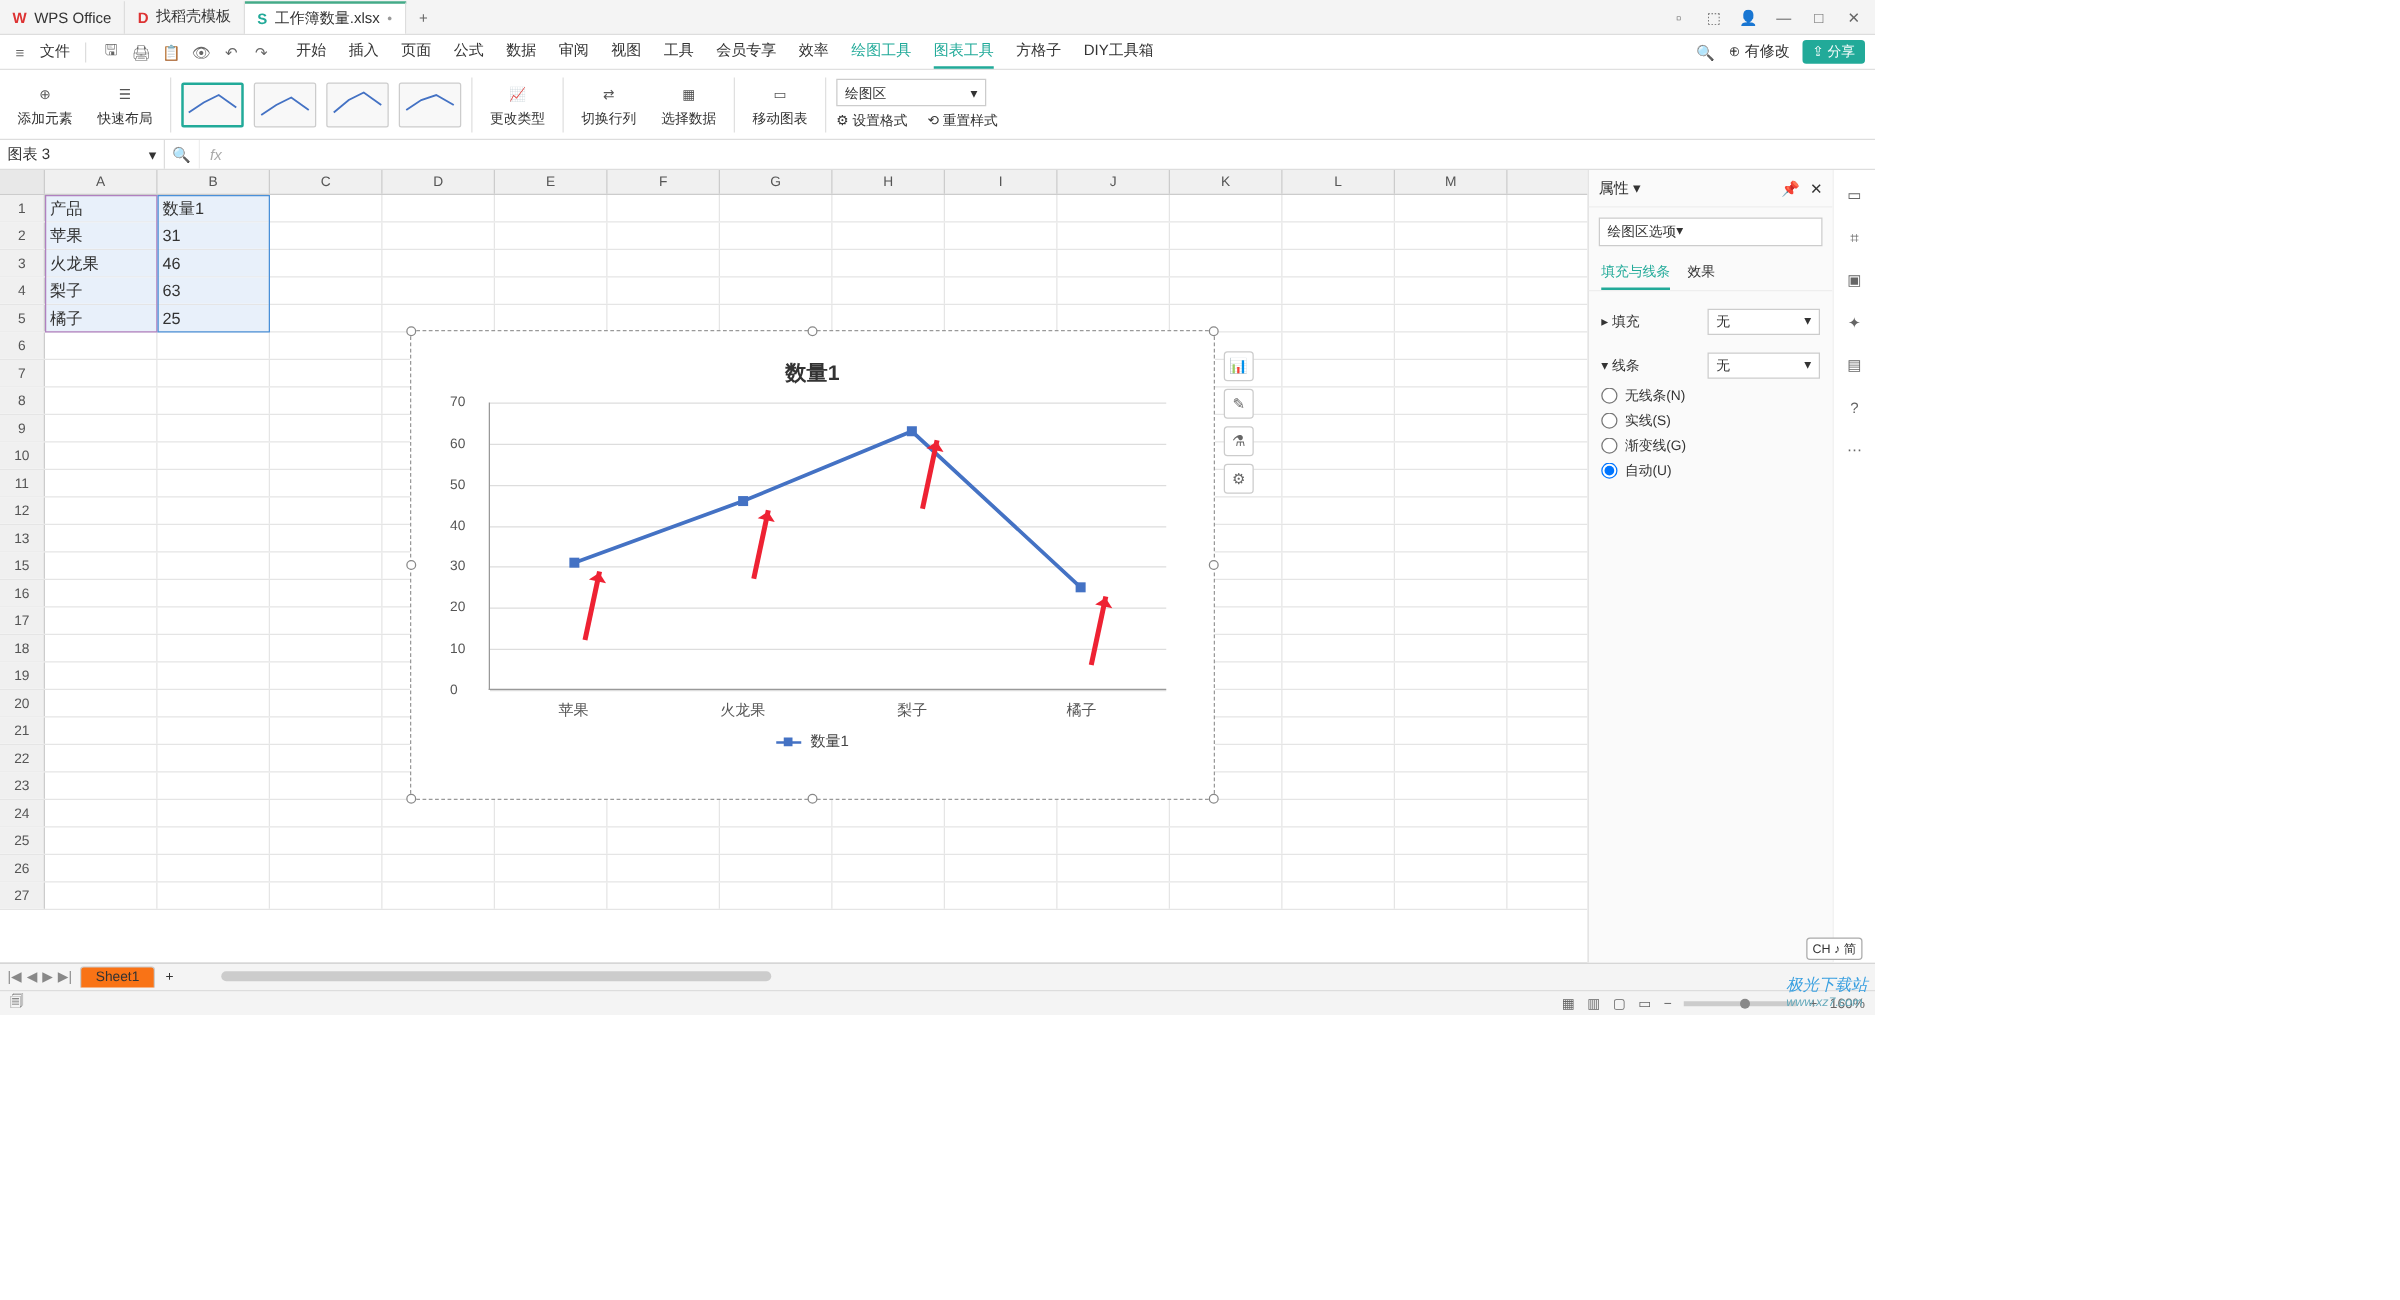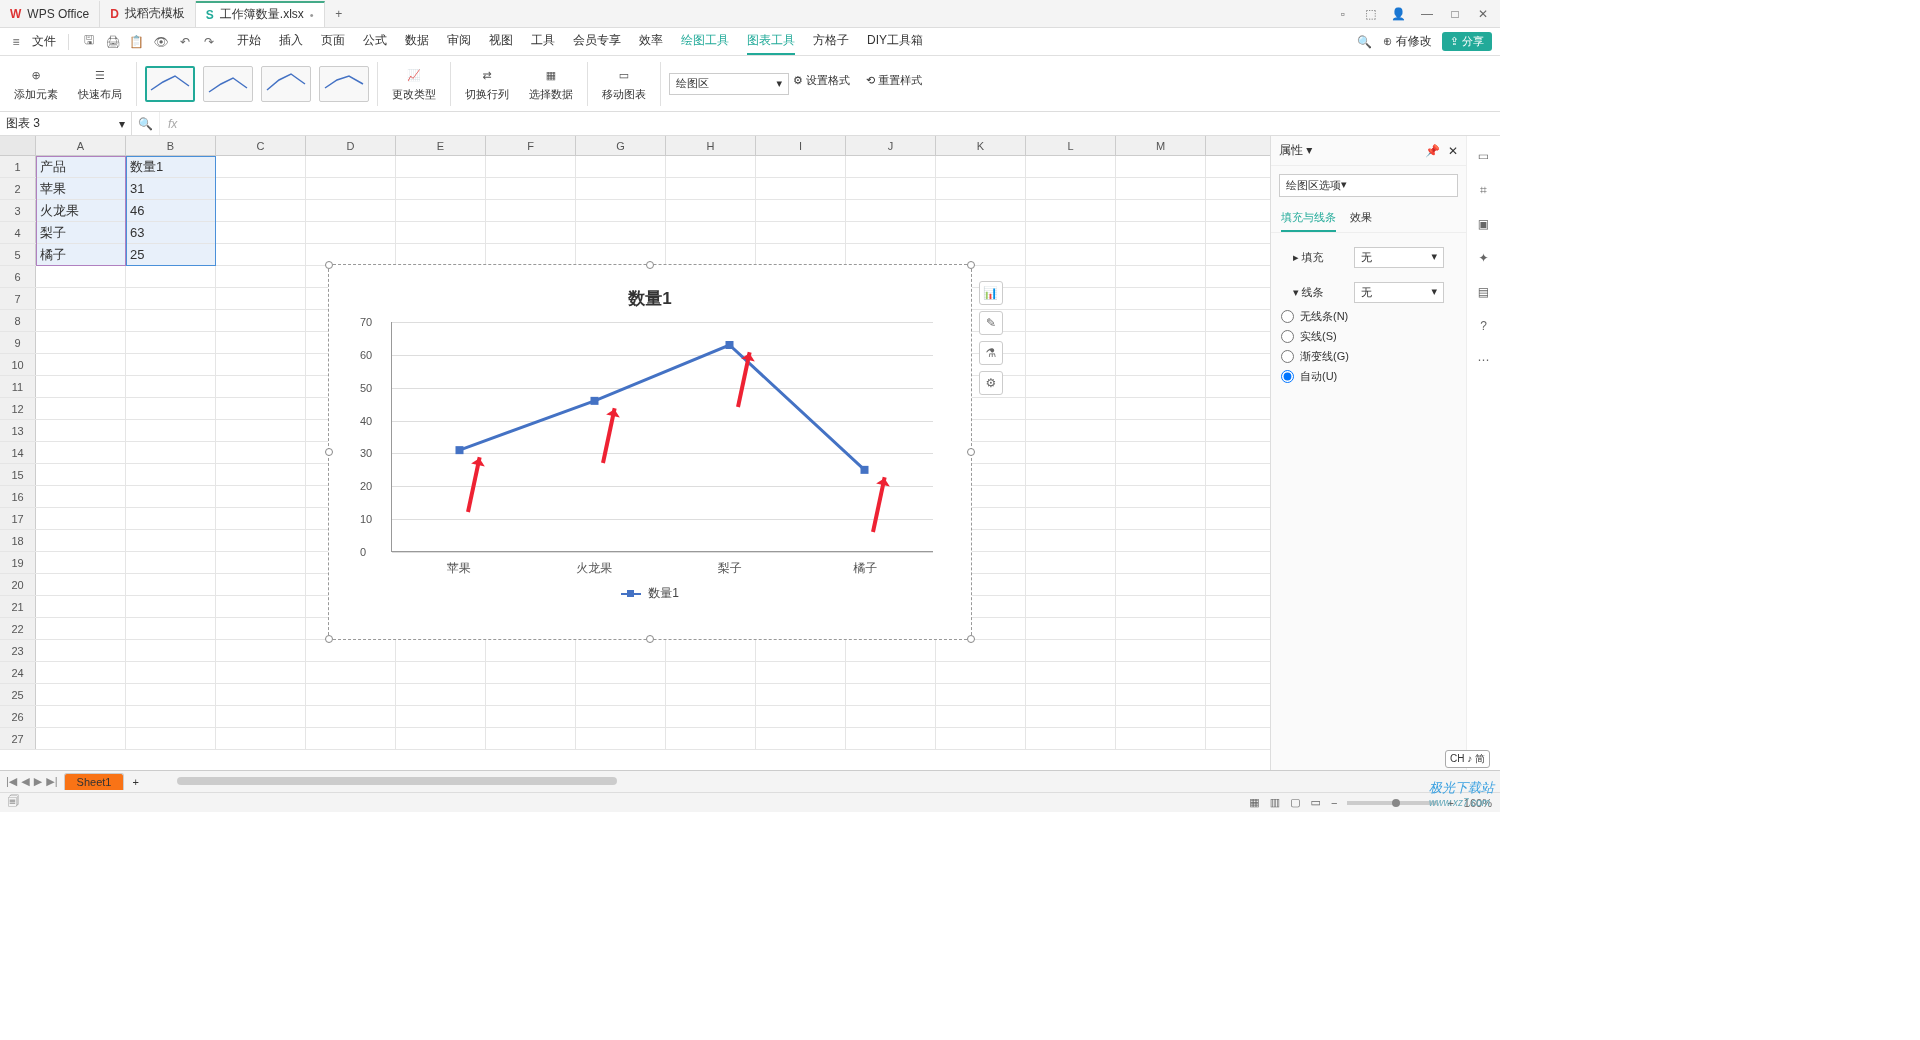--- a/index.html
+++ b/index.html
@@ -81,21 +81,21 @@
 .chart-float-btns { position: absolute; right: -32px; top: 16px; display: flex; flex-direction: column; gap: 6px; }
 .chart-float-btn { width: 24px; height: 24px; border: 1px solid #ccc; border-radius: 3px; background: #fff; display: flex; align-items: center; justify-content: center; font-size: 12px; color: #666; cursor: pointer; }
 
 
 .sp-head { display: flex; align-items: center; justify-content: space-between; padding: 6px 8px; border-bottom: 1px solid #eee; font-size: 12px; }
 .sp-dropdown { margin: 8px; border: 1px solid #ccc; padding: 3px 6px; display: flex; font-size: 11px; background: #fff; }
 .sp-tabs { display: flex; gap: 14px; padding: 0 10px; border-bottom: 1px solid #eee; font-size: 11px; }
 .sp-tab { padding: 5px 0; cursor: pointer; }
 .sp-tab.active { color: #2a9; border-bottom: 2px solid #2a9; }
 .sp-section { padding: 8px 10px; font-size: 11px; }
-.sp-row { display: flex; align-items: center; justify-content: space-between; margin: 6px 12px; }
+.sp-row { display: flex; align-items: center; justify-content: space-between; margin: 6px 0; }
 .sp-select { border: 1px solid #ccc; padding: 2px 6px; width: 90px; display: flex; justify-content: space-between; background: #fff; }
 .sp-radio { display: flex; align-items: center; gap: 6px; margin: 5px 0; }
 .sp-radio input { margin: 0; }
 
 
 .sheet-tabs { height: 22px; display: flex; align-items: center; border-top: 1px solid #ccc; background: #f4f4f4; font-size: 11px; }
 .sheet-nav { display: flex; gap: 4px; padding: 0 6px; color: #888; }
 .sheet-tab { padding: 2px 12px; background: #f97316; border: 1px solid #ccc; border-bottom: none; border-radius: 3px 3px 0 0; }
 .sheet-scroll { flex: 1; height: 10px; margin: 0 10px; position: relative; }
 .sheet-scroll-thumb { position: absolute; height: 8px; background: #ccc; border-radius: 4px; }
@@ -217,21 +217,21 @@
   <div class="ribbon-group">
     <span class="ribbon-icon">▦</span>
     <span>选择数据</span>
   </div>
   <div class="ribbon-sep"></div>
   <div class="ribbon-group">
     <span class="ribbon-icon">▭</span>
     <span>移动图表</span>
   </div>
   <div class="ribbon-sep"></div>
-  <div style="display:flex;flex-direction:row;gap:4px">
+  <div style="display:flex;flex-direction:column;gap:4px">
     <div class="area-select">
       <span>绘图区</span>
       <span>▾</span>
     </div>
     <div style="display:flex;gap:16px;font-size:11px">
       <span>⚙ 设置格式</span>
       <span>⟲ 重置样式</span>
     </div>
   </div>
 </div>
@@ -456,36 +456,20 @@
             <div class="cell colO"></div>
             <div class="cell colO"></div>
             <div class="cell colO"></div>
             <div class="cell colO"></div>
             <div class="cell colO"></div>
             <div class="cell colO"></div>
             <div class="cell colO"></div>
           </div>
           <div class="row">
             <div class="row-h">13</div>
-            <div class="cell colO"></div>
-            <div class="cell colO"></div>
-            <div class="cell colO"></div>
-            <div class="cell colO"></div>
-            <div class="cell colO"></div>
-            <div class="cell colO"></div>
-            <div class="cell colO"></div>
-            <div class="cell colO"></div>
-            <div class="cell colO"></div>
-            <div class="cell colO"></div>
-            <div class="cell colO"></div>
-            <div class="cell colO"></div>
-            <div class="cell colO"></div>
-          </div>
-          <div class="row">
-            <div class="row-h">14</div>
             <div class="cell colO"></div>
             <div class="cell colO"></div>
             <div class="cell colO"></div>
             <div class="cell colO"></div>
             <div class="cell colO"></div>
             <div class="cell colO"></div>
             <div class="cell colO"></div>
             <div class="cell colO"></div>
             <div class="cell colO"></div>
             <div class="cell colO"></div>

